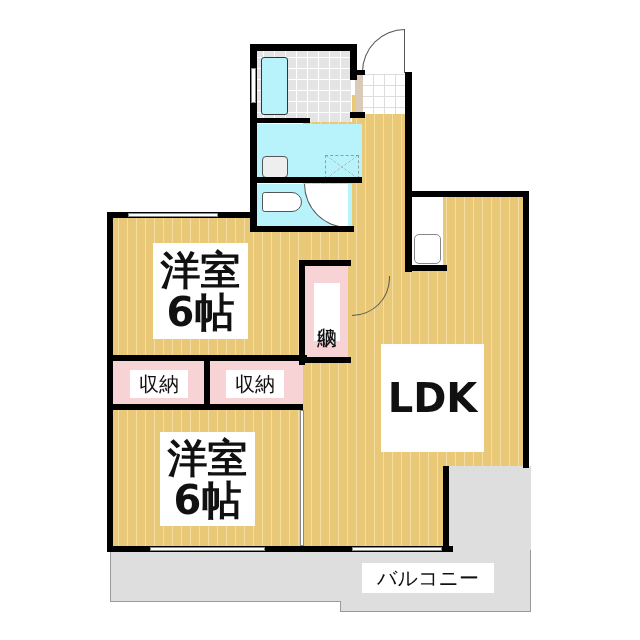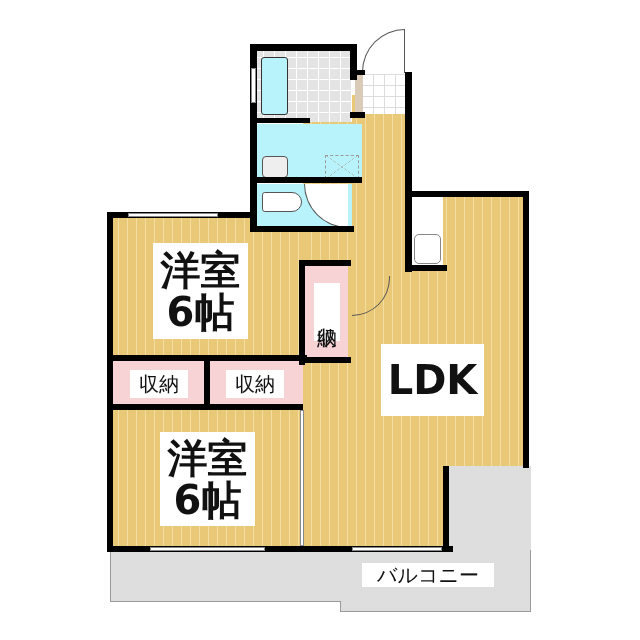--- a/index.html
+++ b/index.html
@@ -23,21 +23,21 @@
 
 <div class="abs balcony" style="left:110px;top:548px;width:421px;height:54px;"></div>
 <div class="abs balcony" style="left:340px;top:548px;width:191px;height:64px;border-top:none;"></div>
 <div class="abs balcony" style="left:446px;top:468px;width:85px;height:90px;border-bottom:none;"></div>
 <div class="abs" style="left:111px;top:549px;width:419px;height:52px;background:#dedede;"></div>
 <div class="abs" style="left:341px;top:560px;width:189px;height:51px;background:#dedede;"></div>
 <div class="abs" style="left:447px;top:480px;width:83px;height:80px;background:#dedede;"></div>
 <div class="abs window" style="left:447px;top:466px;width:80px;height:14px;"></div>
 <div class="abs door-arc" style="left:447px;top:495px;width:42px;height:42px;border-radius:0 42px 0 0;"></div>
 
-<div class="abs label lbl-small" style="left:362px;top:563px;width:132px;height:24px;font-size:20px;">バルコニー</div>
+<div class="abs label lbl-small" style="left:362px;top:563px;width:132px;height:30px;font-size:20px;">バルコニー</div>
 
 <div class="abs wood" style="left:110px;top:215px;width:193px;height:146px;"></div>
 
 <div class="abs wood" style="left:110px;top:408px;width:193px;height:142px;"></div>
 
 <div class="abs wood" style="left:303px;top:195px;width:225px;height:355px;"></div>
 <div class="abs" style="left:447px;top:466px;width:84px;height:84px;background:#dedede;"></div>
 
 <div class="abs wood" style="left:303px;top:95px;width:105px;height:170px;"></div>
 
@@ -91,21 +91,21 @@
 <div class="abs window" style="left:300px;top:410px;width:4px;height:136px;"></div>
 
 <div class="abs label lbl-room" style="left:153px;top:243px;width:95px;height:96px;">
   <span>洋室</span>
   <span>6帖</span>
 </div>
 <div class="abs label lbl-room" style="left:160px;top:432px;width:95px;height:94px;">
   <span>洋室</span>
   <span>6帖</span>
 </div>
-<div class="abs label lbl-room" style="left:381px;top:344px;width:103px;height:72px;">
+<div class="abs label lbl-room" style="left:381px;top:344px;width:103px;height:108px;">
   <span>LDK</span>
 </div>
 
 <div class="abs label lbl-small" style="left:130px;top:370px;width:58px;height:28px;">収納</div>
 <div class="abs label lbl-small" style="left:226px;top:370px;width:58px;height:28px;">収納</div>
 <div class="abs label" style="left:314px;top:283px;width:26px;height:58px;font-size:20px;writing-mode:vertical-rl;">収納</div>
 
 <div class="abs door-arc" style="left:352px;top:276px;width:38px;height:40px;border-radius:0 0 40px 0;border-left:none;border-top:none;background:transparent;"></div>
 
 </body></html>

